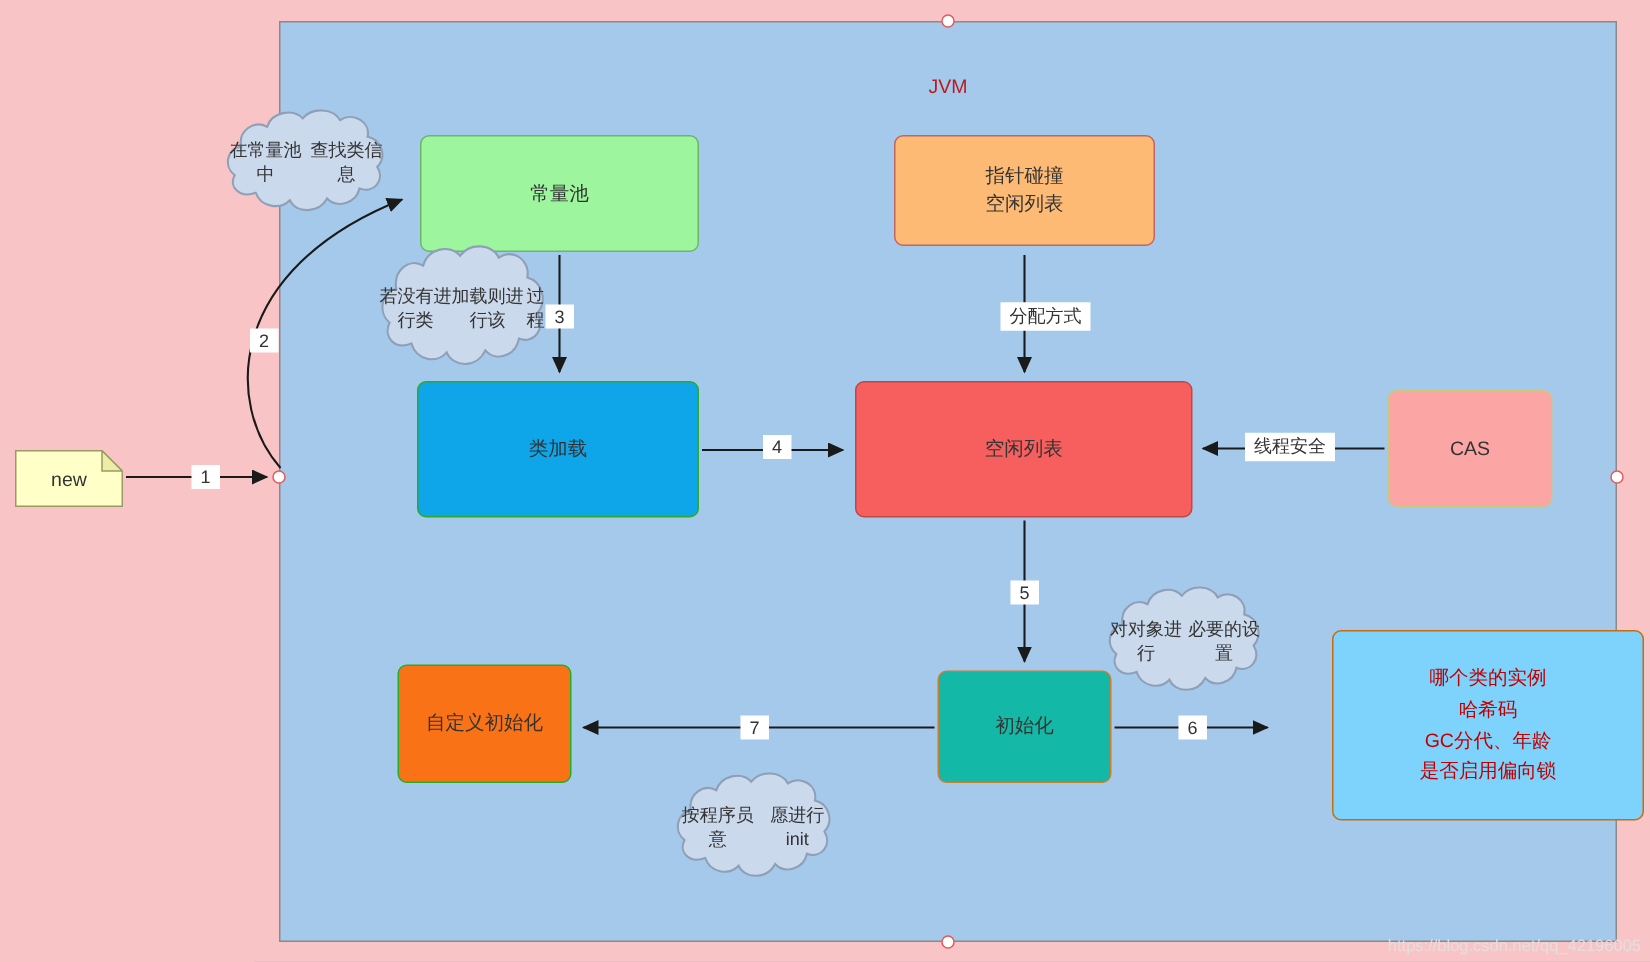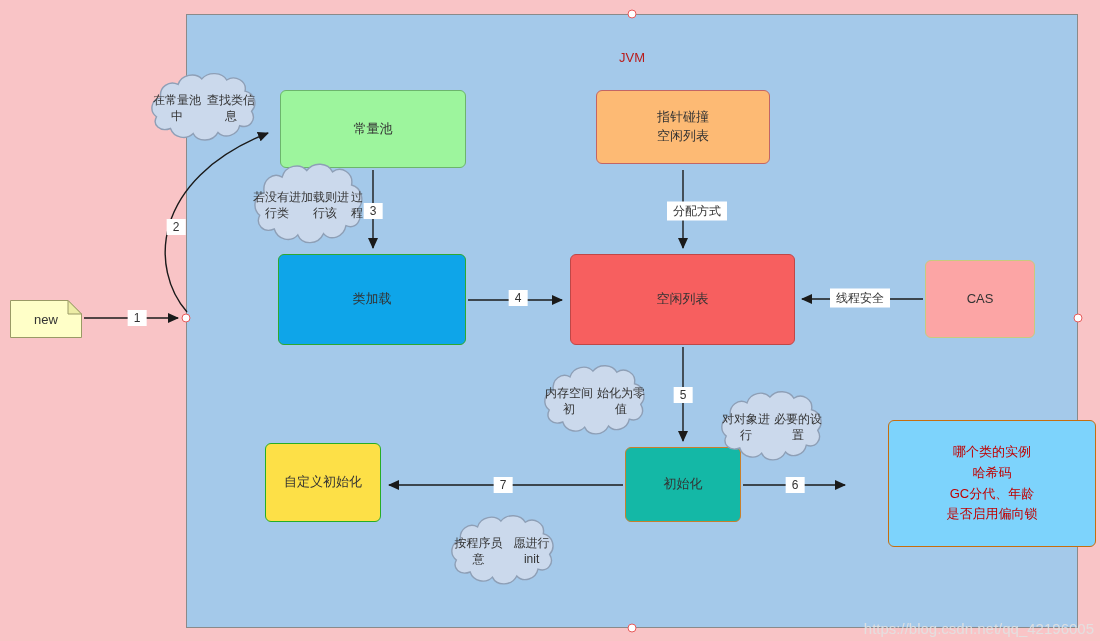--- a/index.html
+++ b/index.html
@@ -25,35 +25,35 @@
     position:absolute;border-radius:6px;box-sizing:border-box;
     display:flex;flex-direction:column;align-items:center;justify-content:center;
     font-size:13px;color:#333;text-align:center;line-height:1.45;
   }
   .constant-pool{left:280px;top:90px;width:186px;height:78px;background:#9DF59D;border:1px solid #6CB56C;}
   .pointer-box{left:596px;top:90px;width:174px;height:74px;background:#fdba74;border:1px solid #C26565;}
   .class-loading{left:278px;top:254px;width:188px;height:91px;background:#0ea5e9;border:1px solid #2FA82F;}
   .allocate{left:570px;top:254px;width:225px;height:91px;background:#F75F5F;border:1px solid #BF4747;}
   .cas{left:925px;top:260px;width:110px;height:78px;background:#fca5a5;border:1px solid #C9C97E;}
   .init{left:625px;top:447px;width:116px;height:75px;background:#14b8a6;border:1px solid #C97F2C;}
-  .custom-init{left:265px;top:443px;width:116px;height:79px;background:#fde047;border:1px solid #26AD26;}
+  .custom-init{left:265px;top:443px;width:116px;height:79px;background:#f97316;border:1px solid #26AD26;}
   .object-header{left:852px;top:420px;width:208px;height:127px;background:#7dd3fc;border:1px solid #C66E0E;color:#C00000;line-height:1.6;margin-left:36px;}
 
   .cloud{position:absolute;}
   .cloud svg{position:absolute;inset:0;width:100%;height:100%;overflow:visible;}
   .cloud-path{fill:#CBD9EC;stroke:#8E9FB6;stroke-width:1.4;}
   .cloud-text{
     position:absolute;inset:0;display:flex;flex-direction:row;
     align-items:center;justify-content:center;
     font-size:12px;color:#333;line-height:1.3;text-align:center;
   }
   .cloud-find-class{left:150px;top:70px;width:108px;height:78px;}
   .cloud-load-if-missing{left:253px;top:160px;width:112px;height:92px;}
   .cloud-zero-init{left:543px;top:362px;width:104px;height:80px;}
-  .cloud-settings{left:720px;top:388px;width:104px;height:80px;}
+  .cloud-settings{left:738px;top:388px;width:104px;height:80px;}
   .cloud-programmer{left:450px;top:512px;width:106px;height:80px;}
 
   .edge-label{
     position:absolute;transform:translate(-50%,-50%);
     background:#fff;padding:1px 6px;font-size:12px;color:#333;white-space:nowrap;
   }
 
   .note{position:absolute;left:10px;top:300px;width:72px;height:38px;}
   .note svg{position:absolute;inset:0;width:100%;height:100%;}
   .note-text{
@@ -61,21 +61,21 @@
     font-size:13px;color:#333;
   }
 
   .handle{
     position:absolute;width:9px;height:9px;border-radius:50%;
     background:#fff;border:1.5px solid #E85A5A;box-sizing:border-box;
     transform:translate(-50%,-50%);
   }
   .watermark{
     position:absolute;right:6px;bottom:4px;
-    font-size:15px;color:#E2E2E2;opacity:0.9;
+    font-size:11px;color:#E2E2E2;opacity:0.9;
   }
 </style>
 </head>
 <body>
 
 <div class="stage">
 
   <div class="jvm-rect"></div>
   <div class="jvm-title">JVM</div>
 
@@ -154,29 +154,20 @@
     <svg viewBox="0 0 200 140" preserveAspectRatio="none">
       <path class="cloud-path" vector-effect="non-scaling-stroke" d="M38,105 C18,112 4,98 12,84 C-2,74 2,52 20,50 C16,30 36,18 52,26 C58,8 84,4 96,16 C108,2 134,4 142,18 C158,8 180,20 176,38 C194,42 200,62 188,74 C198,90 184,106 166,100 C162,118 138,124 126,112 C116,130 88,130 80,114 C68,126 44,122 38,105 Z"></path>
     </svg>
     <div class="cloud-text">
       <span>若没有进行类</span>
       <span>加载则进行该</span>
       <span>过程</span>
     </div>
   </div>
 
-  <div class="cloud cloud-zero-init">
-    <svg viewBox="0 0 200 140" preserveAspectRatio="none">
-      <path class="cloud-path" vector-effect="non-scaling-stroke" d="M38,105 C18,112 4,98 12,84 C-2,74 2,52 20,50 C16,30 36,18 52,26 C58,8 84,4 96,16 C108,2 134,4 142,18 C158,8 180,20 176,38 C194,42 200,62 188,74 C198,90 184,106 166,100 C162,118 138,124 126,112 C116,130 88,130 80,114 C68,126 44,122 38,105 Z"></path>
-    </svg>
-    <div class="cloud-text">
-      <span>内存空间初</span>
-      <span>始化为零值</span>
-    </div>
-  </div>
 
   <div class="cloud cloud-settings">
     <svg viewBox="0 0 200 140" preserveAspectRatio="none">
       <path class="cloud-path" vector-effect="non-scaling-stroke" d="M38,105 C18,112 4,98 12,84 C-2,74 2,52 20,50 C16,30 36,18 52,26 C58,8 84,4 96,16 C108,2 134,4 142,18 C158,8 180,20 176,38 C194,42 200,62 188,74 C198,90 184,106 166,100 C162,118 138,124 126,112 C116,130 88,130 80,114 C68,126 44,122 38,105 Z"></path>
     </svg>
     <div class="cloud-text">
       <span>对对象进行</span>
       <span>必要的设置</span>
     </div>
   </div>

